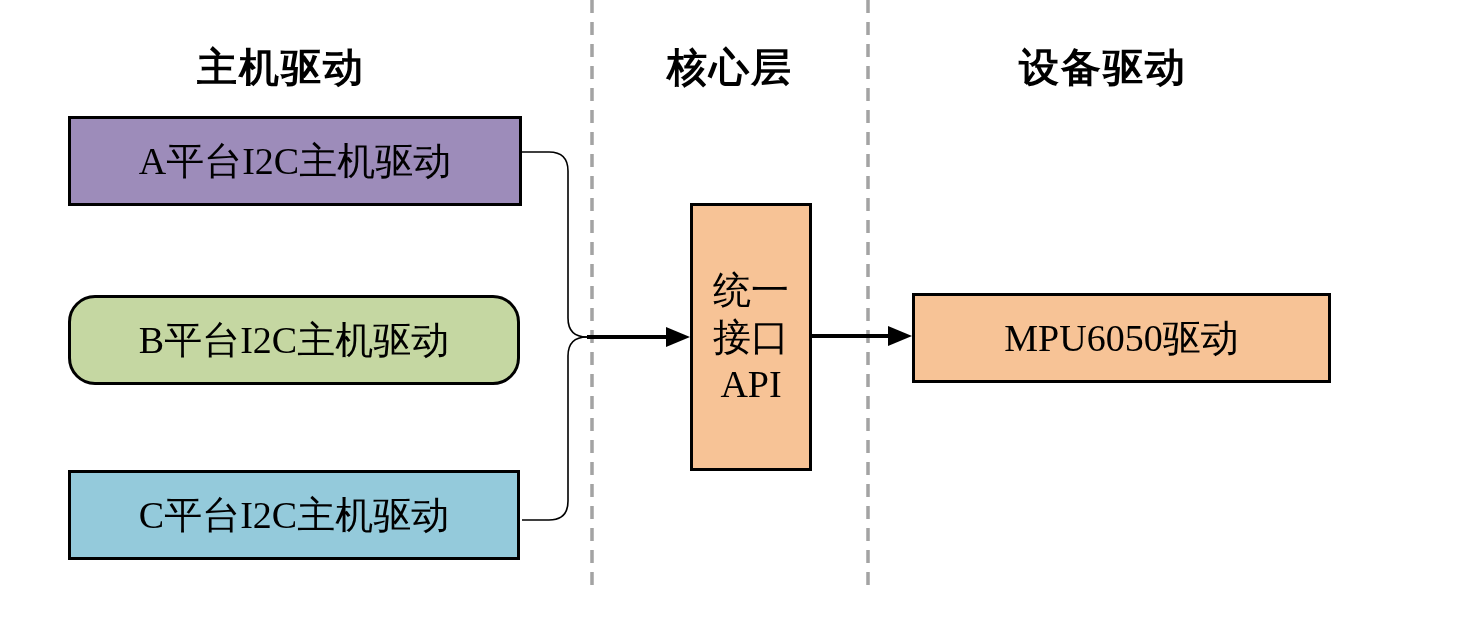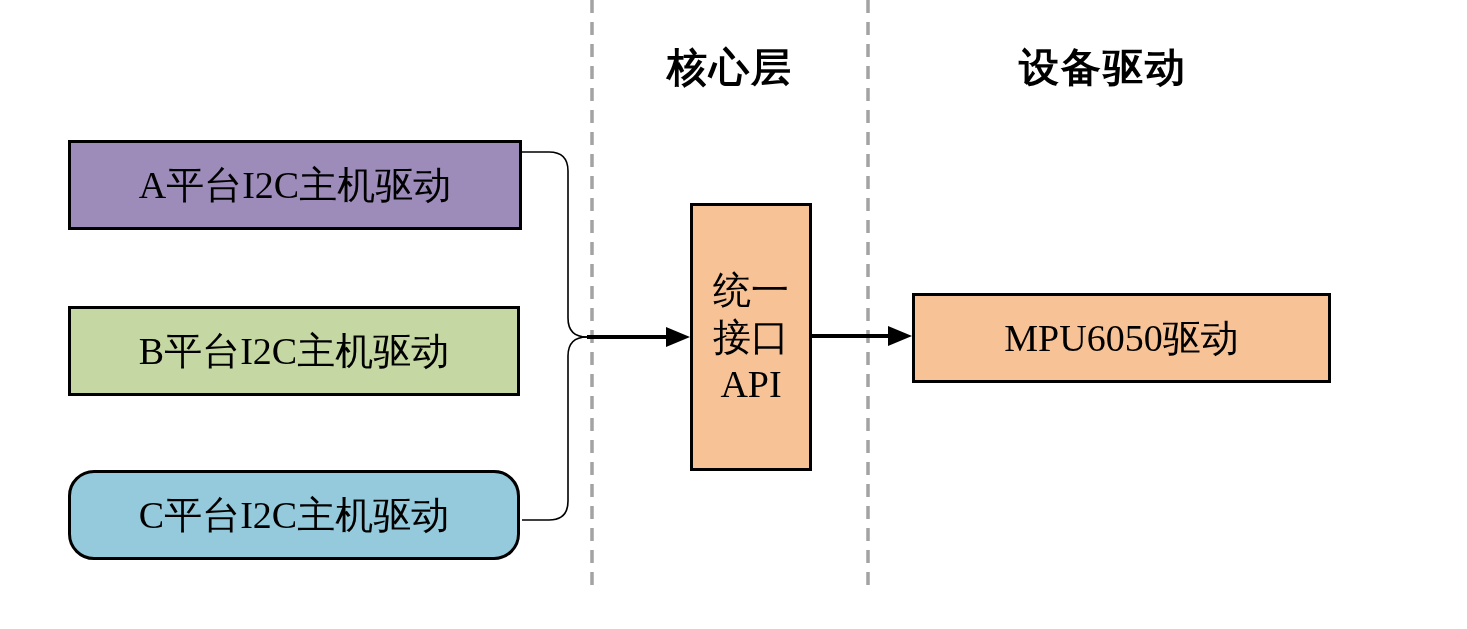--- a/index.html
+++ b/index.html
@@ -27,21 +27,21 @@
     border: 3px solid #000000;
     box-sizing: border-box;
     display: flex;
     align-items: center;
     justify-content: center;
     font-size: 38px;
     white-space: nowrap;
   }
   .node-host-a { background: #9D8CBA; }
   .node-host-b { background: #C5D7A2; }
-  .node-host-c { background: #94CADB; border-radius: 26px; }
+  .node-host-c { background: #94CADB; }
   .node-orange { background: #F7C396; }
   .api-lines {
     display: flex;
     flex-direction: column;
     line-height: 47px;
     text-align: center;
   }
   svg.linework {
     position: absolute;
     left: 0; top: 0;
@@ -64,27 +64,28 @@
 
     <path d="M 522 520 H 549 Q 568 520 568 501 V 356 Q 568 337 587 337" fill="none" stroke="#000000" stroke-width="1.6"></path>
 
     <line x1="587" y1="337" x2="668" y2="337" stroke="#000000" stroke-width="4"></line>
     <polygon points="666,327 690,337 666,347" fill="#000000"></polygon>
 
     <line x1="812" y1="336" x2="890" y2="336" stroke="#000000" stroke-width="4"></line>
     <polygon points="888,326 912,336 888,346" fill="#000000"></polygon>
   </svg>
 
+  <div class="col-header" style="left:121px; top:40px;">主机驱动</div>
   <div class="col-header" style="left:943px; top:40px;">设备驱动</div>
   <div class="col-header" style="left:570px; top:40px;">核心层</div>
 
-  <div class="node node-host-a" style="left:68px; top:116px; width:454px; height:90px;margin-top:24px;">
+  <div class="node node-host-a" style="left:68px; top:116px; width:454px; height:90px;">
     <span>A平台I2C主机驱动</span>
   </div>
-  <div class="node node-host-b" style="left:68px; top:306px; width:452px; height:90px;">
+  <div class="node node-host-b" style="left:68px; top:295px; width:452px; height:90px;border-radius:27px;">
     <span>B平台I2C主机驱动</span>
   </div>
   <div class="node node-host-c" style="left:68px; top:470px; width:452px; height:90px;">
     <span>C平台I2C主机驱动</span>
   </div>
 
   <div class="node node-orange" style="left:690px; top:203px; width:122px; height:268px;">
     <div class="api-lines">
       <span>统一</span>
       <span>接口</span>

